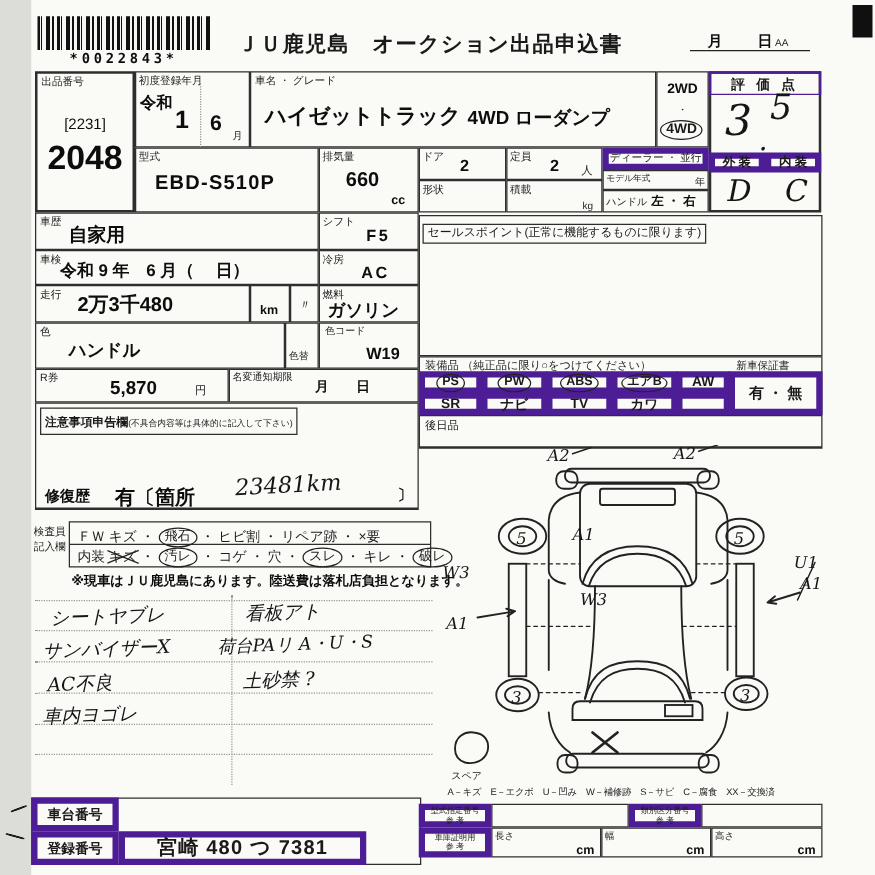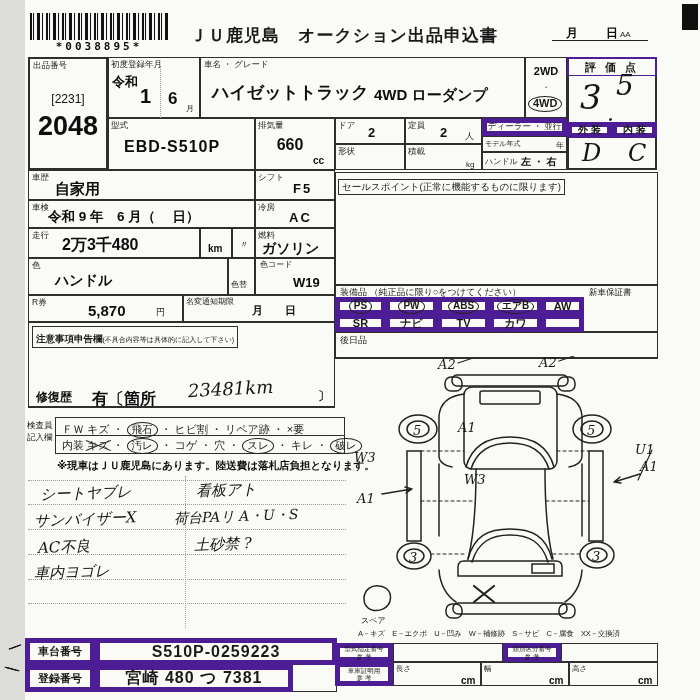--- a/index.html
+++ b/index.html
@@ -31,21 +31,21 @@
   .hdrbox{display:inline-block;border:1px solid #2e2e2e;padding:2px 3px;line-height:1;white-space:nowrap}
 </style>
 </head>
 <body>
 
 <div class="sheet">
   <div class="gutter"></div>
   <div class="sq" style="left:682px;top:4px;width:16px;height:26px"></div>
 
   <div class="barcode" style="left:30px;top:13px;width:138px;height:27px"></div>
-  <div class="val ctr" style="left:28px;top:41px;width:142px;font-family:'DejaVu Sans Mono',monospace;font-size:11px;letter-spacing:3px">*0038895*</div>
+  <div class="val ctr" style="left:28px;top:41px;width:142px;font-family:'DejaVu Sans Mono',monospace;font-size:11px;letter-spacing:3px">*0022843*</div>
   <div class="title" style="left:190px;top:24px">ＪＵ鹿児島　オークション出品申込書</div>
   <div class="val" style="left:566px;top:27px;font-size:12px">月</div>
   <div class="val" style="left:606px;top:27px;font-size:12px">日</div>
   <div class="lab" style="left:620px;top:31px;font-size:8px">AA</div>
   <div class="ul" style="left:552px;top:40px;width:96px"></div>
 
   <div class="bx b2" style="left:28px;top:57px;width:80px;height:113px"></div>
   <div class="lab" style="left:33px;top:61px">出品番号</div>
   <div class="val ctr" style="left:28px;top:93px;width:80px;font-size:12px;font-weight:normal">[2231]</div>
   <div class="val ctr" style="left:28px;top:113px;width:80px;font-size:27px">2048</div>
@@ -177,20 +177,21 @@
     </div>
   <div class="cell" style="left:489px;top:297px;width:53px;height:18px;font-size:11px">
       <span class="oval" style="font-size:10px">エアB</span>
     </div>
   <div class="cell" style="left:541px;top:297px;width:43px;height:18px;font-size:11px">AW</div>
   <div class="cell" style="left:335px;top:314px;width:51px;height:18px;font-size:11px">SR</div>
   <div class="cell" style="left:385px;top:314px;width:53px;height:18px;font-size:11px">ナビ</div>
   <div class="cell" style="left:437px;top:314px;width:53px;height:18px;font-size:11px">TV</div>
   <div class="cell" style="left:489px;top:314px;width:53px;height:18px;font-size:11px">カワ</div>
   <div class="cell" style="left:541px;top:314px;width:43px;height:18px;font-size:11px"></div>
+  <div class="cell" style="left:583px;top:297px;width:75px;height:35px;font-size:12px">有 ・ 無</div>
 
   <div class="bx" style="left:335px;top:332px;width:323px;height:27px;border-bottom-width:2px"></div>
   <div class="lab" style="left:340px;top:336px;font-size:9px">後日品</div>
 
   <div class="lab" style="left:27px;top:421px">検査員</div>
   <div class="lab" style="left:27px;top:433px">記入欄</div>
   <div class="bx" style="left:55px;top:417px;width:290px;height:37px;border-width:1.5px"></div>
   <div class="bx" style="left:56px;top:435px;width:288px;height:0;border-width:1px 0 0 0"></div>
   <div class="insp-row" style="left:62px;top:422px">
     <span>ＦＷ</span>
@@ -303,21 +304,20 @@
       <text x="240" y="205">3</text>
     </g>
     <text x="9" y="267" style="font-size:8px;fill:#222">スペア</text>
   </svg>
   <div class="legend" style="left:358px;top:629px">A－キズ　E－エクボ　U－凹み　W－補修跡　S－サビ　C－腐食　XX－交換済</div>
 
   <div class="scrib" style="left:8px;top:646px;width:14px;transform:rotate(-20deg)"></div>
   <div class="scrib" style="left:4px;top:668px;width:16px;transform:rotate(15deg)"></div>
   <div class="bx" style="left:25px;top:638px;width:312px;height:54px;border-width:1.5px"></div>
   <div class="cell" style="left:25px;top:638px;width:70px;height:27px;font-size:11px">車台番号</div>
-  <div class="cell" style="left:95px;top:638px;width:242px;height:27px;font-size:16px;letter-spacing:1px">S510P-0259223</div>
   <div class="cell" style="left:25px;top:665px;width:70px;height:27px;font-size:11px">登録番号</div>
   <div class="cell" style="left:95px;top:665px;width:198px;height:27px;font-size:16px;letter-spacing:1px">宮崎 480 つ 7381</div>
 
   <div class="cell cell2" style="left:335px;top:643px;width:58px;height:19px">
     <span>型式指定番号</span>
     <span>参 考</span>
   </div>
   <div class="bx" style="left:393px;top:643px;width:110px;height:19px"></div>
   <div class="cell cell2" style="left:503px;top:643px;width:58px;height:19px">
     <span>類別区分番号</span>

